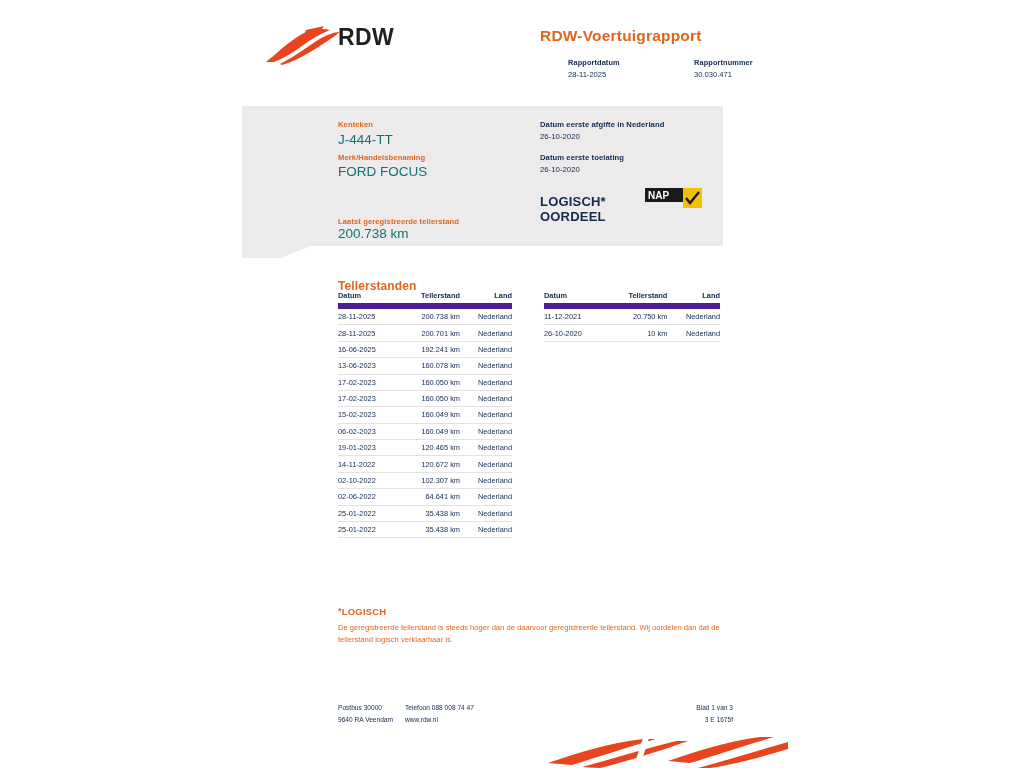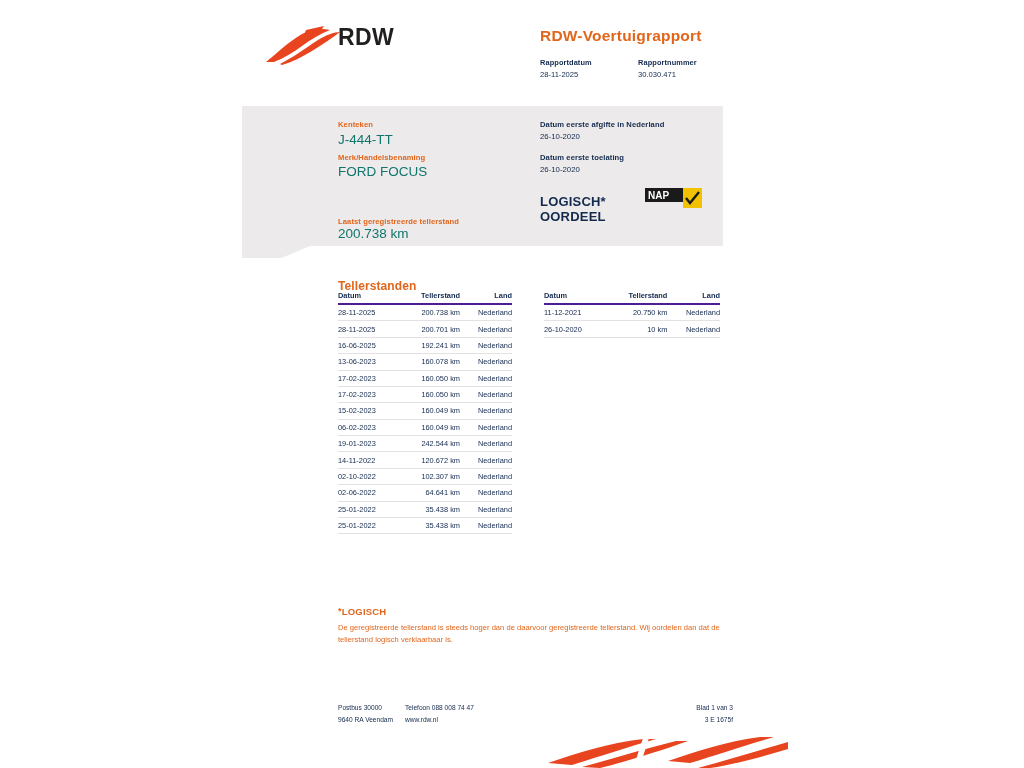--- a/index.html
+++ b/index.html
@@ -46,21 +46,21 @@
     color: #e1661c;
     letter-spacing: 0.2px;
   }
   .meta-block {
     position: absolute;
     left: 540px;
     top: 58px;
     display: flex;
     gap: 20px;
   }
-  .meta-col { width: 78px; }
+  .meta-col { width: 78px; margin-left: 28px; }
   .meta-label {
     font-size: 7.4px;
     font-weight: bold;
     color: #132a4e;
     letter-spacing: 0.1px;
     margin-bottom: 3px;
   }
   .meta-value {
     font-size: 7.6px;
     color: #132a4e;
@@ -146,21 +146,21 @@
     border-collapse: collapse;
     font-size: 7.4px;
     color: #132a4e;
   }
   table.ts.left { left: 338px; top: 291px; width: 174px; }
   table.ts.right { left: 544px; top: 291px; width: 176px; }
   table.ts th {
     font-size: 7.4px;
     font-weight: bold;
     color: #132a4e;
-    border-bottom: 2px solid #4c1d95;
+    border-bottom: 6px solid #4c1d95;
     padding: 0 0 3px 0;
     text-align: left;
   }
   table.ts th.num, table.ts td.num { text-align: right; }
   table.ts th.cty, table.ts td.cty { text-align: right; }
   table.ts td {
     padding: 3.2px 0 3.2px 0;
     border-bottom: 1px solid #e3e1e1;
     color: #132a4e;
     white-space: nowrap;
@@ -336,21 +336,21 @@
           <td class="num">160.049 km</td>
           <td class="cty">Nederland</td>
         </tr>
         <tr>
           <td>06-02-2023</td>
           <td class="num">160.049 km</td>
           <td class="cty">Nederland</td>
         </tr>
         <tr>
           <td>19-01-2023</td>
-          <td class="num">242.544 km</td>
+          <td class="num">120.465 km</td>
           <td class="cty">Nederland</td>
         </tr>
         <tr>
           <td>14-11-2022</td>
           <td class="num">120.672 km</td>
           <td class="cty">Nederland</td>
         </tr>
         <tr>
           <td>02-10-2022</td>
           <td class="num">102.307 km</td>

